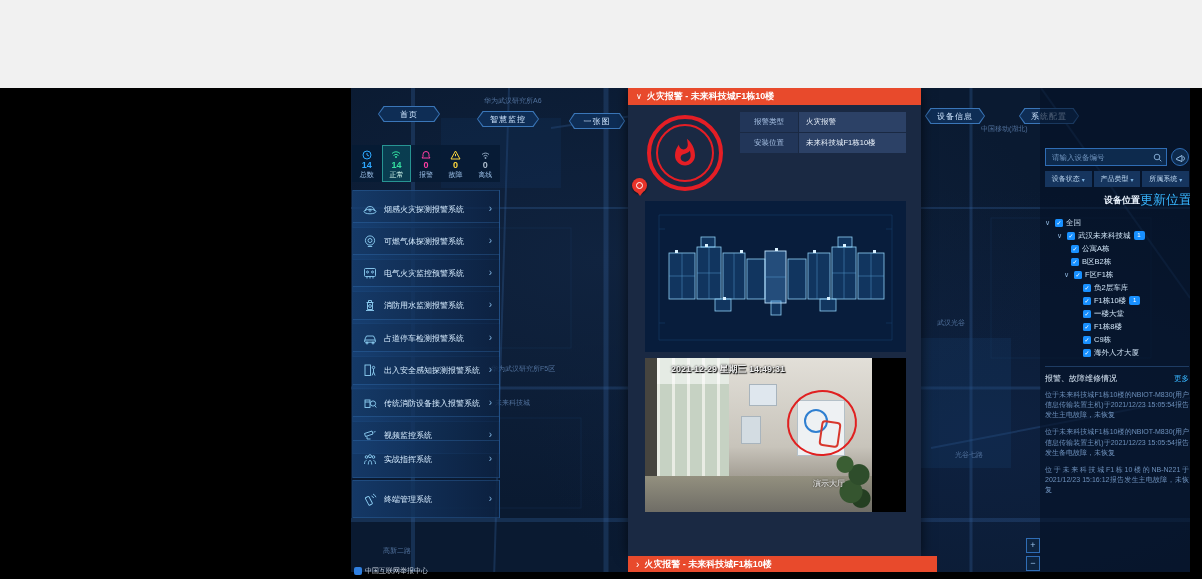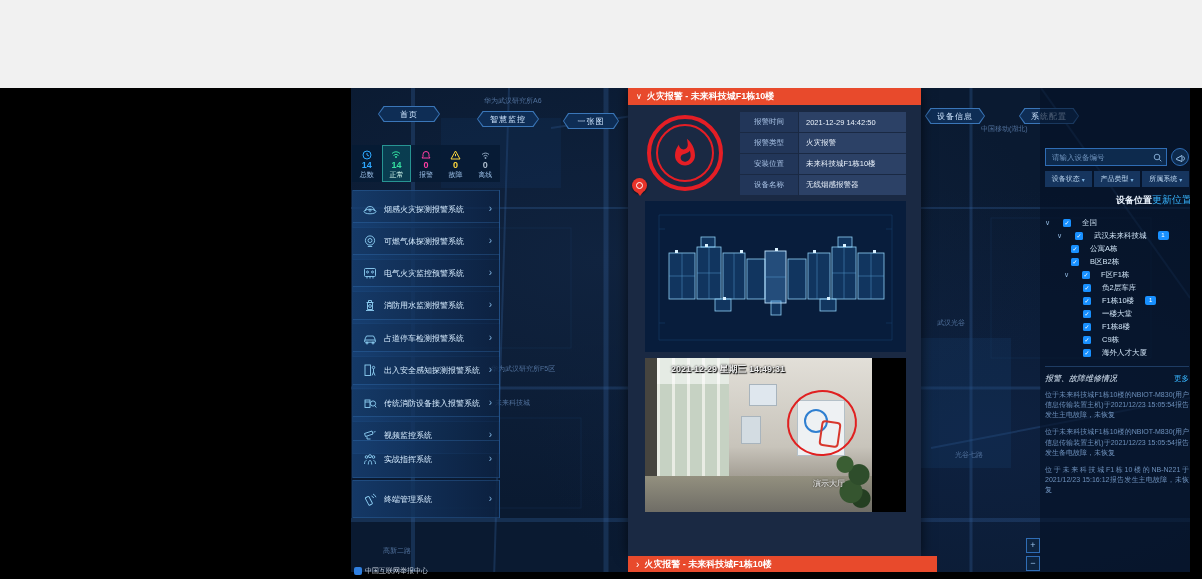--- a/index.html
+++ b/index.html
@@ -13,21 +13,21 @@
   .roads{position:absolute;left:0;top:0;z-index:1;}
   .mlabel{position:absolute;color:#51719c;font-size:7px;line-height:1.3;white-space:nowrap;z-index:2;}
 
   
   .hex{position:absolute;height:16px;z-index:6;cursor:pointer;
        clip-path:polygon(9% 0,91% 0,100% 50%,91% 100%,9% 100%,0 50%);background:#3a76b8;}
   .hex>span{position:absolute;inset:1px;clip-path:polygon(9% 0,91% 0,100% 50%,91% 100%,9% 100%,0 50%);
        background:#0e2d55;color:#cfe6ff;font-size:8px;display:flex;align-items:center;justify-content:center;letter-spacing:1px;}
   #nav-home{left:27px;top:18px;width:62px;}
   #nav-monitor{left:126px;top:23px;width:62px;}
-  #nav-onemap{left:212px;top:25px;width:56px;}
+  #nav-onemap{left:218px;top:25px;width:56px;}
   #nav-devinfo{left:574px;top:20px;width:60px;}
   #nav-sysconf{left:668px;top:20px;width:60px;}
 
   
   .stats{position:absolute;left:1px;top:57px;width:148px;height:37px;background:rgba(7,27,52,.92);
          display:flex;z-index:10;}
   .stat{flex:1;display:flex;flex-direction:column;align-items:center;justify-content:center;gap:1px;cursor:pointer;}
   .stat .v{font-size:9px;font-weight:bold;line-height:1;}
   .stat .l{font-size:7px;color:#9cc0e8;line-height:1;}
   .stat.active{background:rgba(18,125,135,.35);box-shadow:inset 0 0 0 1px rgba(64,220,200,.55);}
@@ -99,30 +99,30 @@
           font-family:"Liberation Sans",sans-serif;}
   .search input::placeholder{color:#6f93bd;}
   .bellbtn{position:absolute;left:131px;top:60px;width:18px;height:18px;border-radius:50%;background:#0d2a4d;
            border:1px solid #2f6db5;box-sizing:border-box;display:flex;align-items:center;justify-content:center;cursor:pointer;}
   .filters{position:absolute;left:5px;top:83px;width:144px;display:flex;gap:2px;}
   .filter{flex:1;height:16px;background:#16355e;color:#bcd6ef;font-size:7px;display:flex;align-items:center;
           justify-content:center;gap:2px;cursor:pointer;}
   .filter .dd{color:#7fb3e0;font-size:6px;}
   .loc-hd{position:absolute;left:8px;top:104px;width:144px;height:16px;display:flex;align-items:center;justify-content:flex-end;}
   .loc-title{font-size:9px;font-weight:bold;color:#ecf5ff;}
-  .loc-action{font-size:10px;color:#38b6ff;cursor:pointer;}
+  .loc-action{font-size:13px;color:#38b6ff;cursor:pointer;}
   .tree{position:absolute;left:5px;top:128px;width:144px;}
-  .trow{display:flex;align-items:center;height:13px;gap:11px;color:#cfe3f5;font-size:7.5px;cursor:pointer;}
+  .trow{display:flex;align-items:center;height:13px;gap:3px;color:#cfe3f5;font-size:7.5px;cursor:pointer;}
   .caret{color:#8fb6dd;font-size:7px;width:7px;flex:none;}
   .cb{width:8px;height:8px;flex:none;background:#1890ff;border-radius:1.5px;color:#fff;font-size:6px;line-height:8px;text-align:center;}
   .cb::after{content:"✓";}
   .tbadge{min-width:9px;height:9px;background:#1890ff;border-radius:2px;color:#fff;font-size:6px;line-height:9px;text-align:center;padding:0 1px;}
   .fault{position:absolute;left:5px;top:278px;width:144px;border-top:1px solid #1e3c63;padding-top:6px;}
   .fault-hd{display:flex;justify-content:space-between;align-items:center;margin-bottom:6px;}
-  .fault-title{font-size:8px;color:#dceaf8;font-style:italic;}
+  .fault-title{font-size:8px;color:#dceaf8;}
   .fault-action{font-size:7.5px;color:#38b6ff;cursor:pointer;}
   .msg{font-size:7px;color:#6d90bb;line-height:1.45;margin-bottom:7px;text-align:justify;}
 
   
   .zoomctl{position:absolute;left:675px;top:450px;z-index:12;}
   .zbtn{width:14px;height:15px;margin-bottom:3px;background:#0d2440;border:1px solid #2f6db5;color:#9cc4ec;
         font-size:9px;line-height:13px;text-align:center;box-sizing:border-box;cursor:pointer;}
 
   .status{position:absolute;left:354px;top:566px;display:flex;align-items:center;gap:3px;z-index:60;}
   .status .dot{width:8px;height:8px;background:#2f7fe0;border-radius:2px;}
@@ -369,34 +369,26 @@
       <div class="fire-ring">
         <div class="fire-ring-in">
           <svg viewBox="0 0 24 24" width="30" height="30">
             <path fill="#e51e25" d="M13.5.67s.74 2.65.74 4.8c0 2.06-1.35 3.73-3.41 3.73-2.07 0-3.63-1.67-3.63-3.73l.03-.36C5.21 7.51 4 10.62 4 14c0 4.42 3.58 8 8 8s8-3.58 8-8C20 8.61 17.41 3.8 13.5.67zM11.71 19c-1.78 0-3.22-1.4-3.22-3.14 0-1.62 1.05-2.76 2.81-3.12 1.77-.36 3.6-1.21 4.62-2.58.39 1.29.59 2.65.59 4.04 0 2.65-2.15 4.8-4.8 4.8z"></path>
           </svg>
         </div>
       </div>
 
       <div class="info-table">
         <div class="irow">
-          <span class="k">报警时间</span>
-          <span class="val">2021-12-29 14:42:50</span>
-        </div>
-        <div class="irow">
           <span class="k">报警类型</span>
           <span class="val">火灾报警</span>
         </div>
         <div class="irow">
           <span class="k">安装位置</span>
           <span class="val">未来科技城F1栋10楼</span>
-        </div>
-        <div class="irow">
-          <span class="k">设备名称</span>
-          <span class="val">无线烟感报警器</span>
         </div>
       </div>
 
       <div class="blueprint">
         <svg viewBox="0 0 261 151" width="261" height="151">
           <rect width="261" height="151" fill="#081d3c"></rect>
           <g stroke="#1c4a7c" stroke-width="0.6" fill="none" opacity="0.7">
             <path d="M14 14H247M14 139H247M14 14V139M247 14V139"></path>
             <path d="M14 28h6M241 28h6M14 122h6M241 122h6"></path>
           </g>

